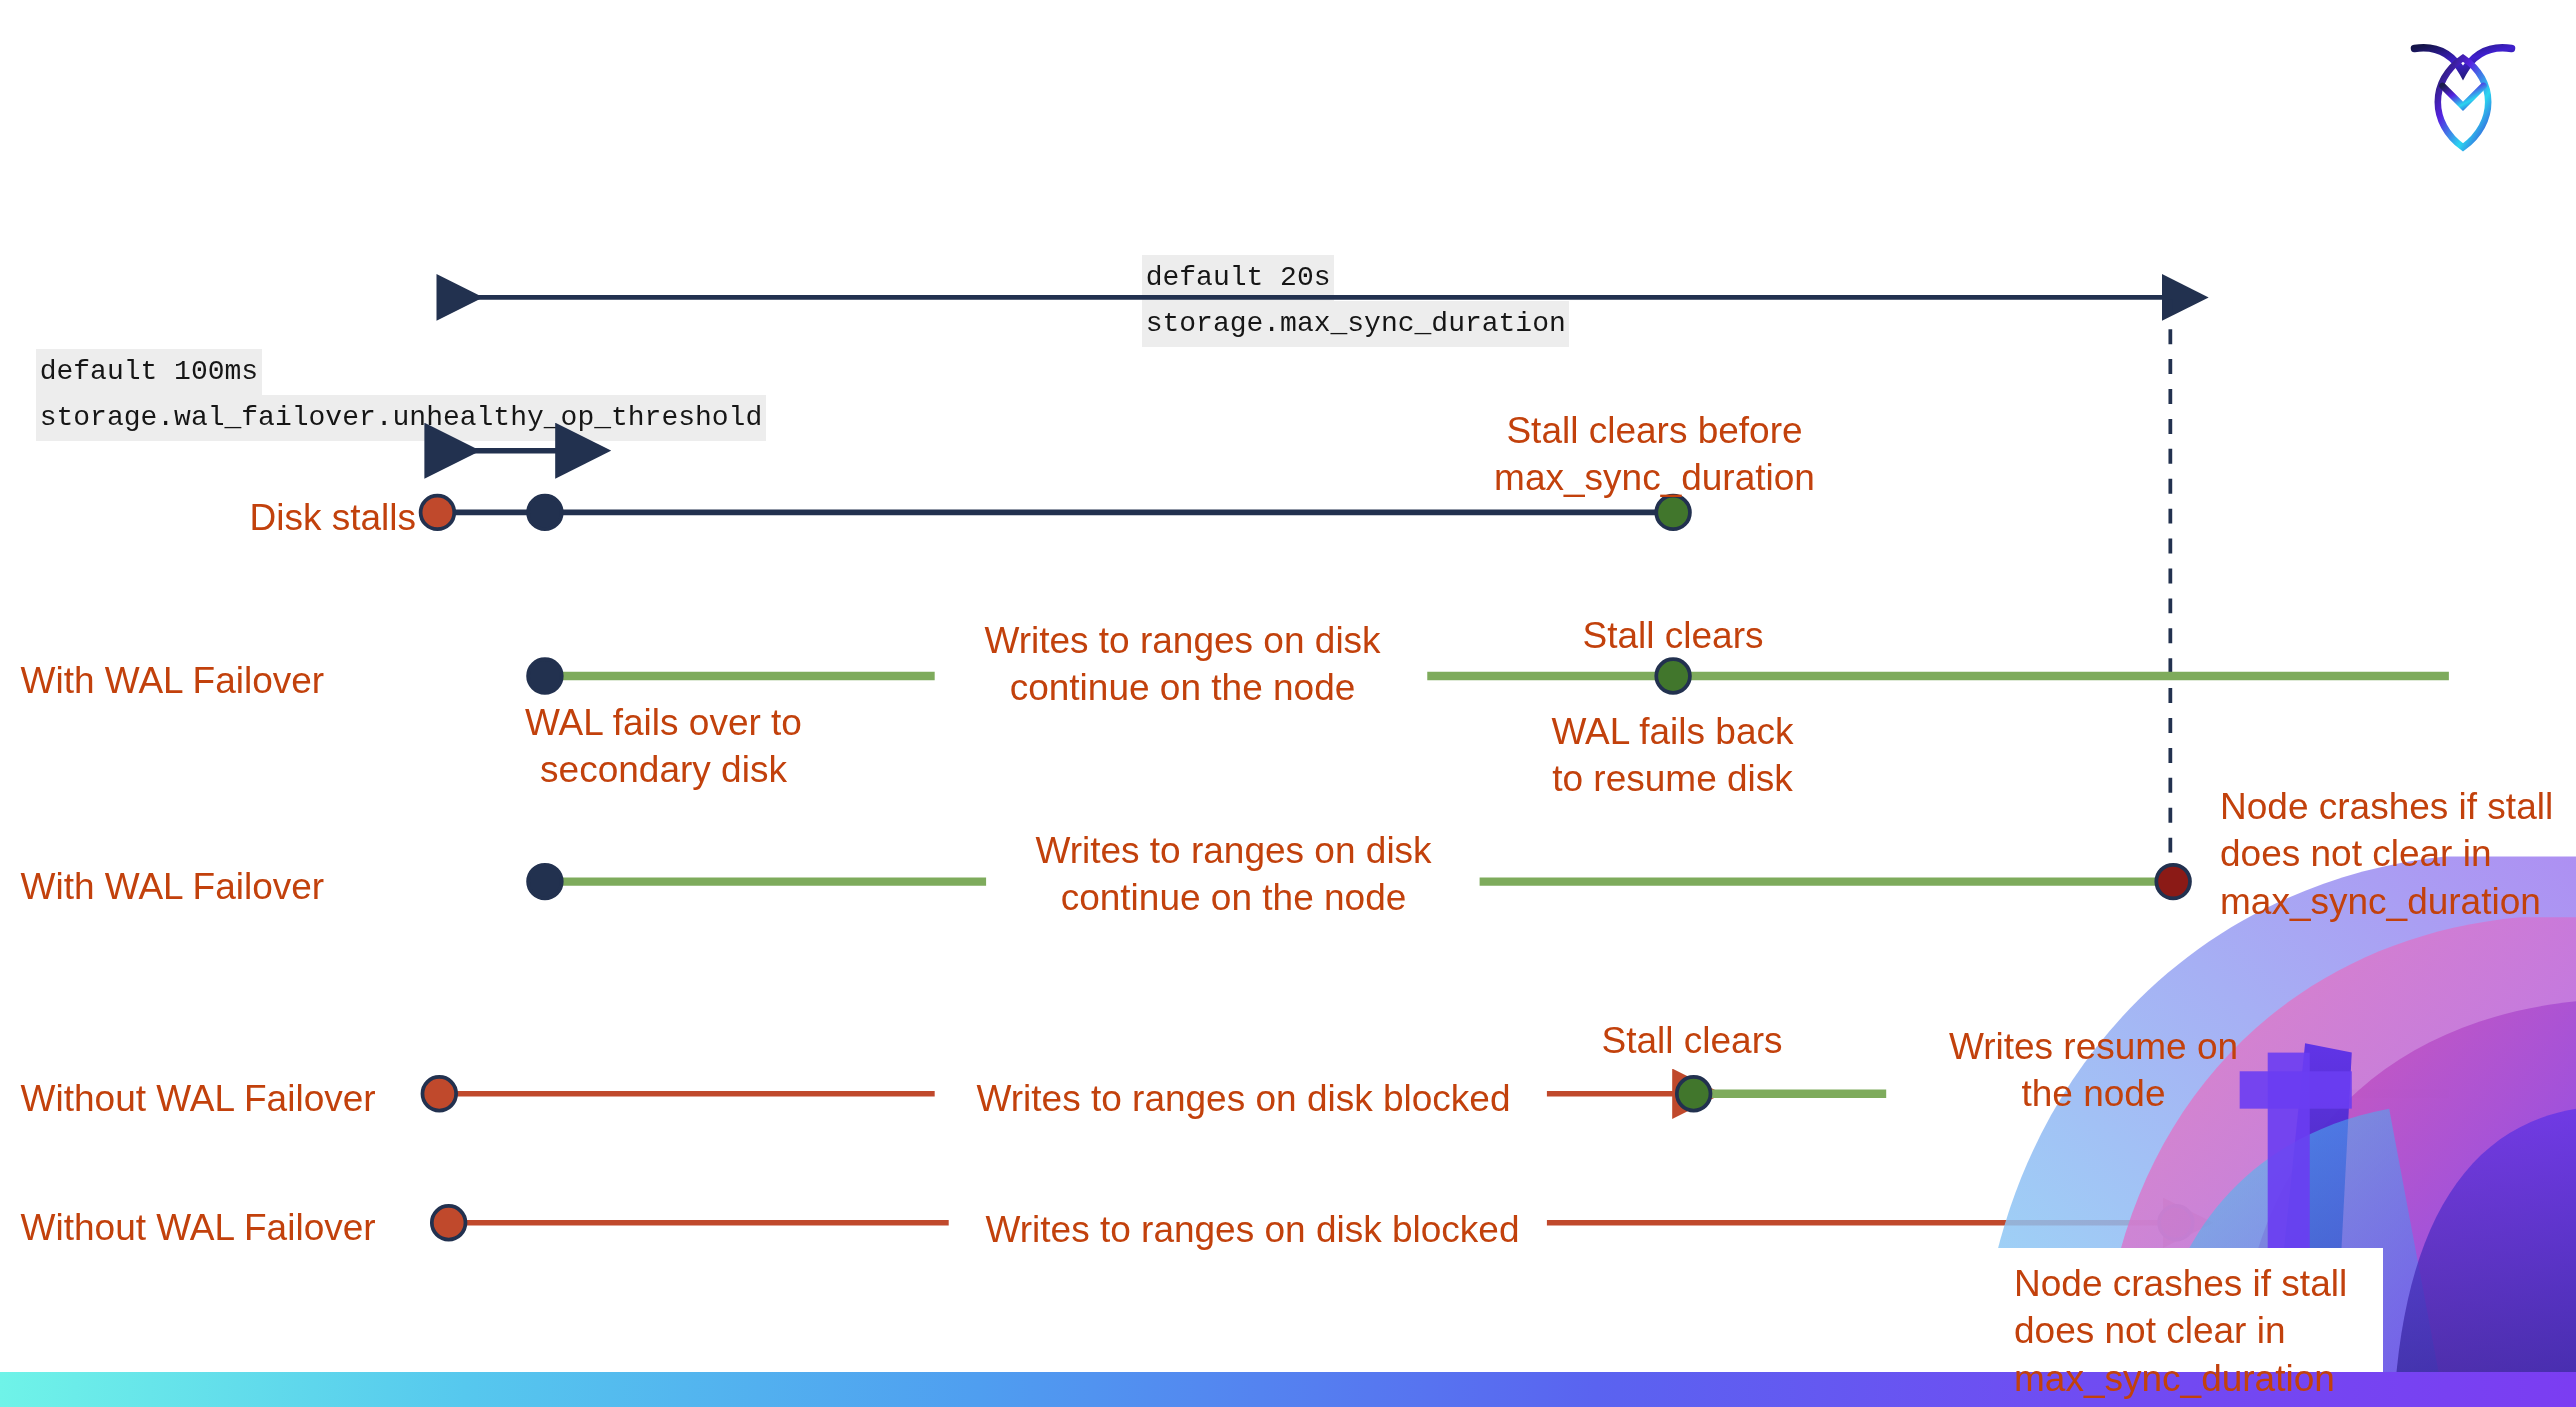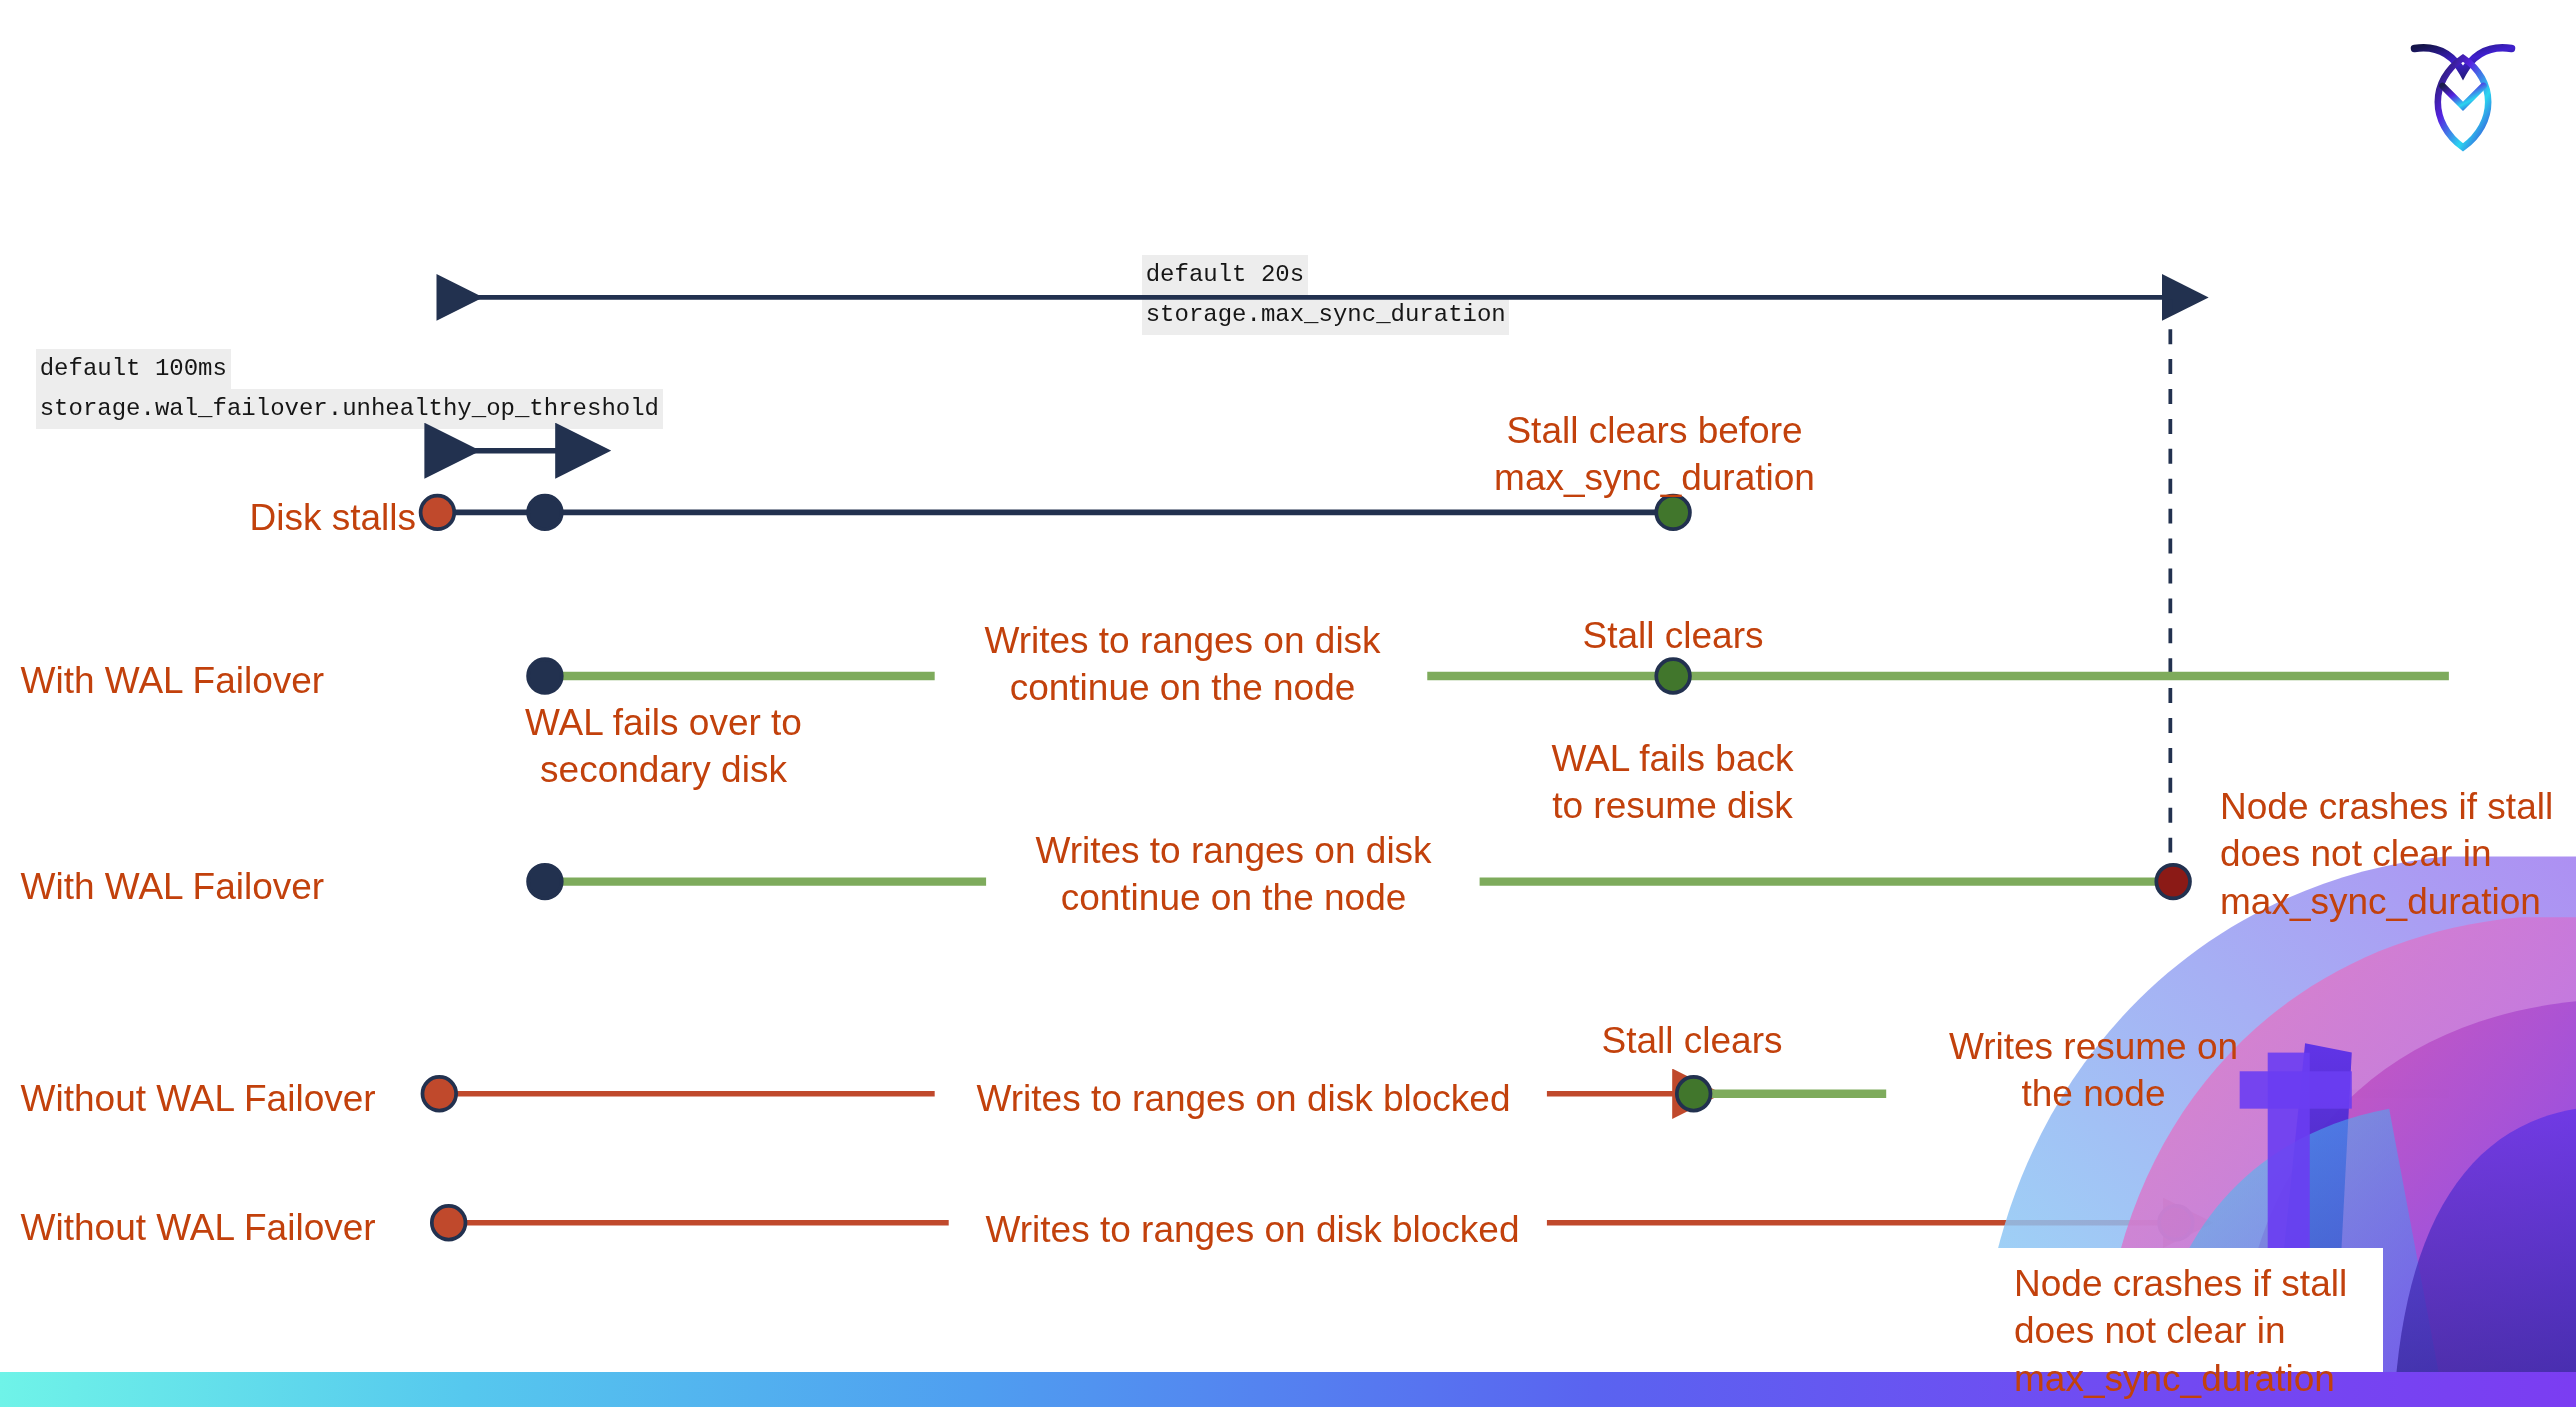--- a/index.html
+++ b/index.html
@@ -20,21 +20,21 @@
     white-space:nowrap;
   }
 
   
   .logo{position:absolute;left:2407px;top:28px;width:112px;height:126px;}
 
   
   .mono{
     position:absolute;
     font-family:"Liberation Mono","DejaVu Sans Mono",monospace;
-    font-size:24px;line-height:1.5;color:#161616;white-space:nowrap;
+    font-size:28px;line-height:1.5;color:#161616;white-space:nowrap;
   }
   .mono span{background:#ededed;padding:1.9px 3.7px;display:inline-block;}
 
   
   .lbl{
     position:absolute;
     font-size:37px;line-height:1.28;color:#c2410c;white-space:nowrap;
     font-family:Liberation Sans, sans-serif;
   }
   .lbl.ctr{text-align:center;}
@@ -215,21 +215,21 @@
 
   <div class="lbl ctr" style="left:1514px;top:612px;width:318px;">
     <div>Stall clears</div>
   </div>
 
   <div class="lbl ctr" style="left:430px;top:699px;width:467px;">
     <div>WAL fails over to</div>
     <div>secondary disk</div>
   </div>
 
-  <div class="lbl ctr" style="left:1467px;top:708px;width:411px;margin-top:27px;">
+  <div class="lbl ctr" style="left:1467px;top:708px;width:411px;">
     <div>WAL fails  back</div>
     <div>to resume disk</div>
   </div>
 
   <div class="lbl ctr" style="left:986px;top:827px;width:495px;">
     <div>Writes to ranges on disk</div>
     <div>continue on the node</div>
   </div>
 
   <div class="lbl left" style="left:2220px;top:783px;width:374px;">

